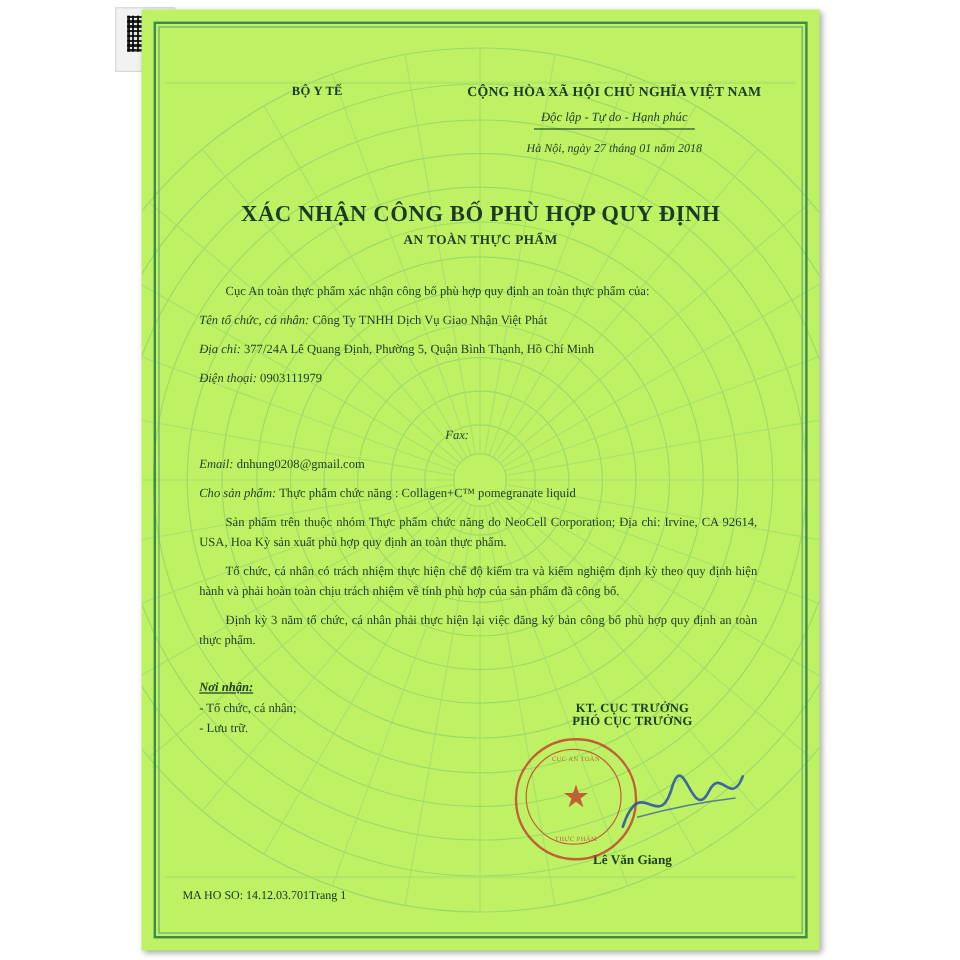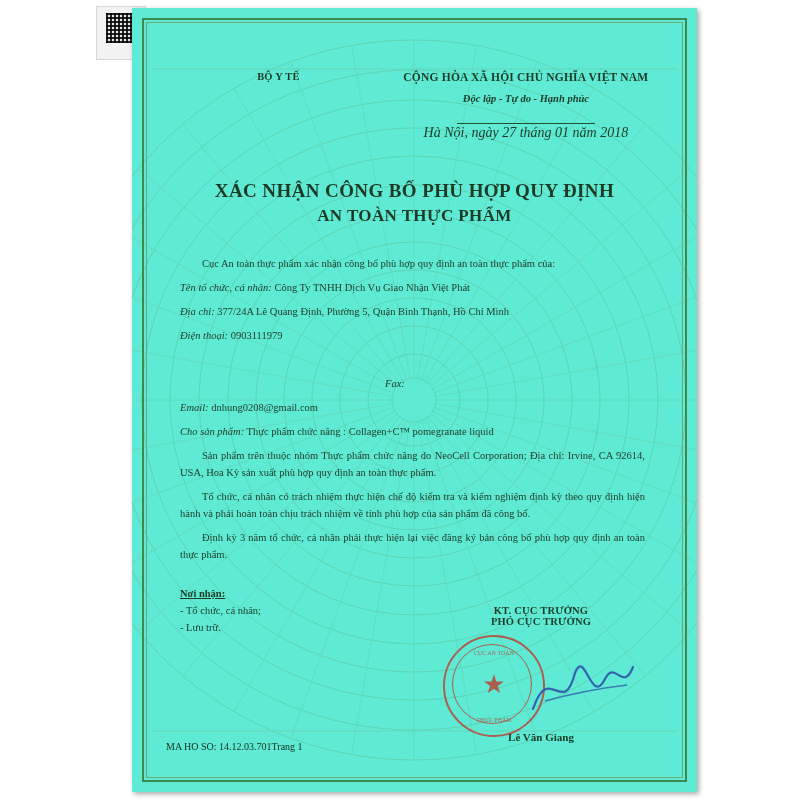--- a/index.html
+++ b/index.html
@@ -17,25 +17,25 @@
   #page {
     position: relative;
     width: 800px;
     height: 800px;
     background: #ffffff;
   }
 
   
   .sheet {
     position: absolute;
-    left: 132px;
+    left: 118px;
     top: 8px;
     width: 565px;
     height: 784px;
-    background: #5eead4;
+    background: #bef264;
     box-shadow: 2px 2px 5px rgba(0,0,0,0.35);
     overflow: hidden;
   }
 
   
   .watermark {
     position: absolute;
     left: 0; top: 0; right: 0; bottom: 0;
     overflow: hidden;
     opacity: 0.30;
@@ -99,43 +99,42 @@
   .t-country {
     font-size: 11.5px;
     font-weight: bold;
     letter-spacing: 0.2px;
   }
   .t-motto {
     font-size: 10.5px;
     font-style: italic;
     border-bottom: 1px solid #23502c;
     display: inline-block;
-    padding: 0 6px 17px 6px;
+    padding: 0 6px 1px 6px;
     margin-top: 1px;
-    font-weight: bold;
   }
   .t-place-date {
-    font-size: 14px;
+    font-size: 10px;
     font-style: italic;
-    margin-top: 0;
+    margin-top: 10px;
   }
 
   
   .title-block {
     text-align: center;
     margin-top: 34px;
     line-height: 1.45;
   }
   .t-title1 {
     font-size: 19px;
     font-weight: bold;
     letter-spacing: 0.4px;
   }
   .t-title2 {
-    font-size: 17px;
+    font-size: 11px;
     font-weight: bold;
     letter-spacing: 0.4px;
   }
 
   
   .body-block {
     margin: 26px 30px 0 26px;
     font-size: 10.5px;
     line-height: 1.62;
     text-align: justify;
@@ -153,20 +152,21 @@
   .sign-area {
     display: flex;
     justify-content: space-between;
     margin: 22px 24px 0 26px;
     font-size: 10.5px;
   }
   .recv {
     line-height: 1.65;
   }
   .recv-title {
+    font-style: italic;
     font-weight: bold;
     text-decoration: underline;
   }
   .signer {
     width: 220px;
     text-align: center;
     position: relative;
     margin-top: 20px;
   }
   .signer-l1, .signer-l2 {

